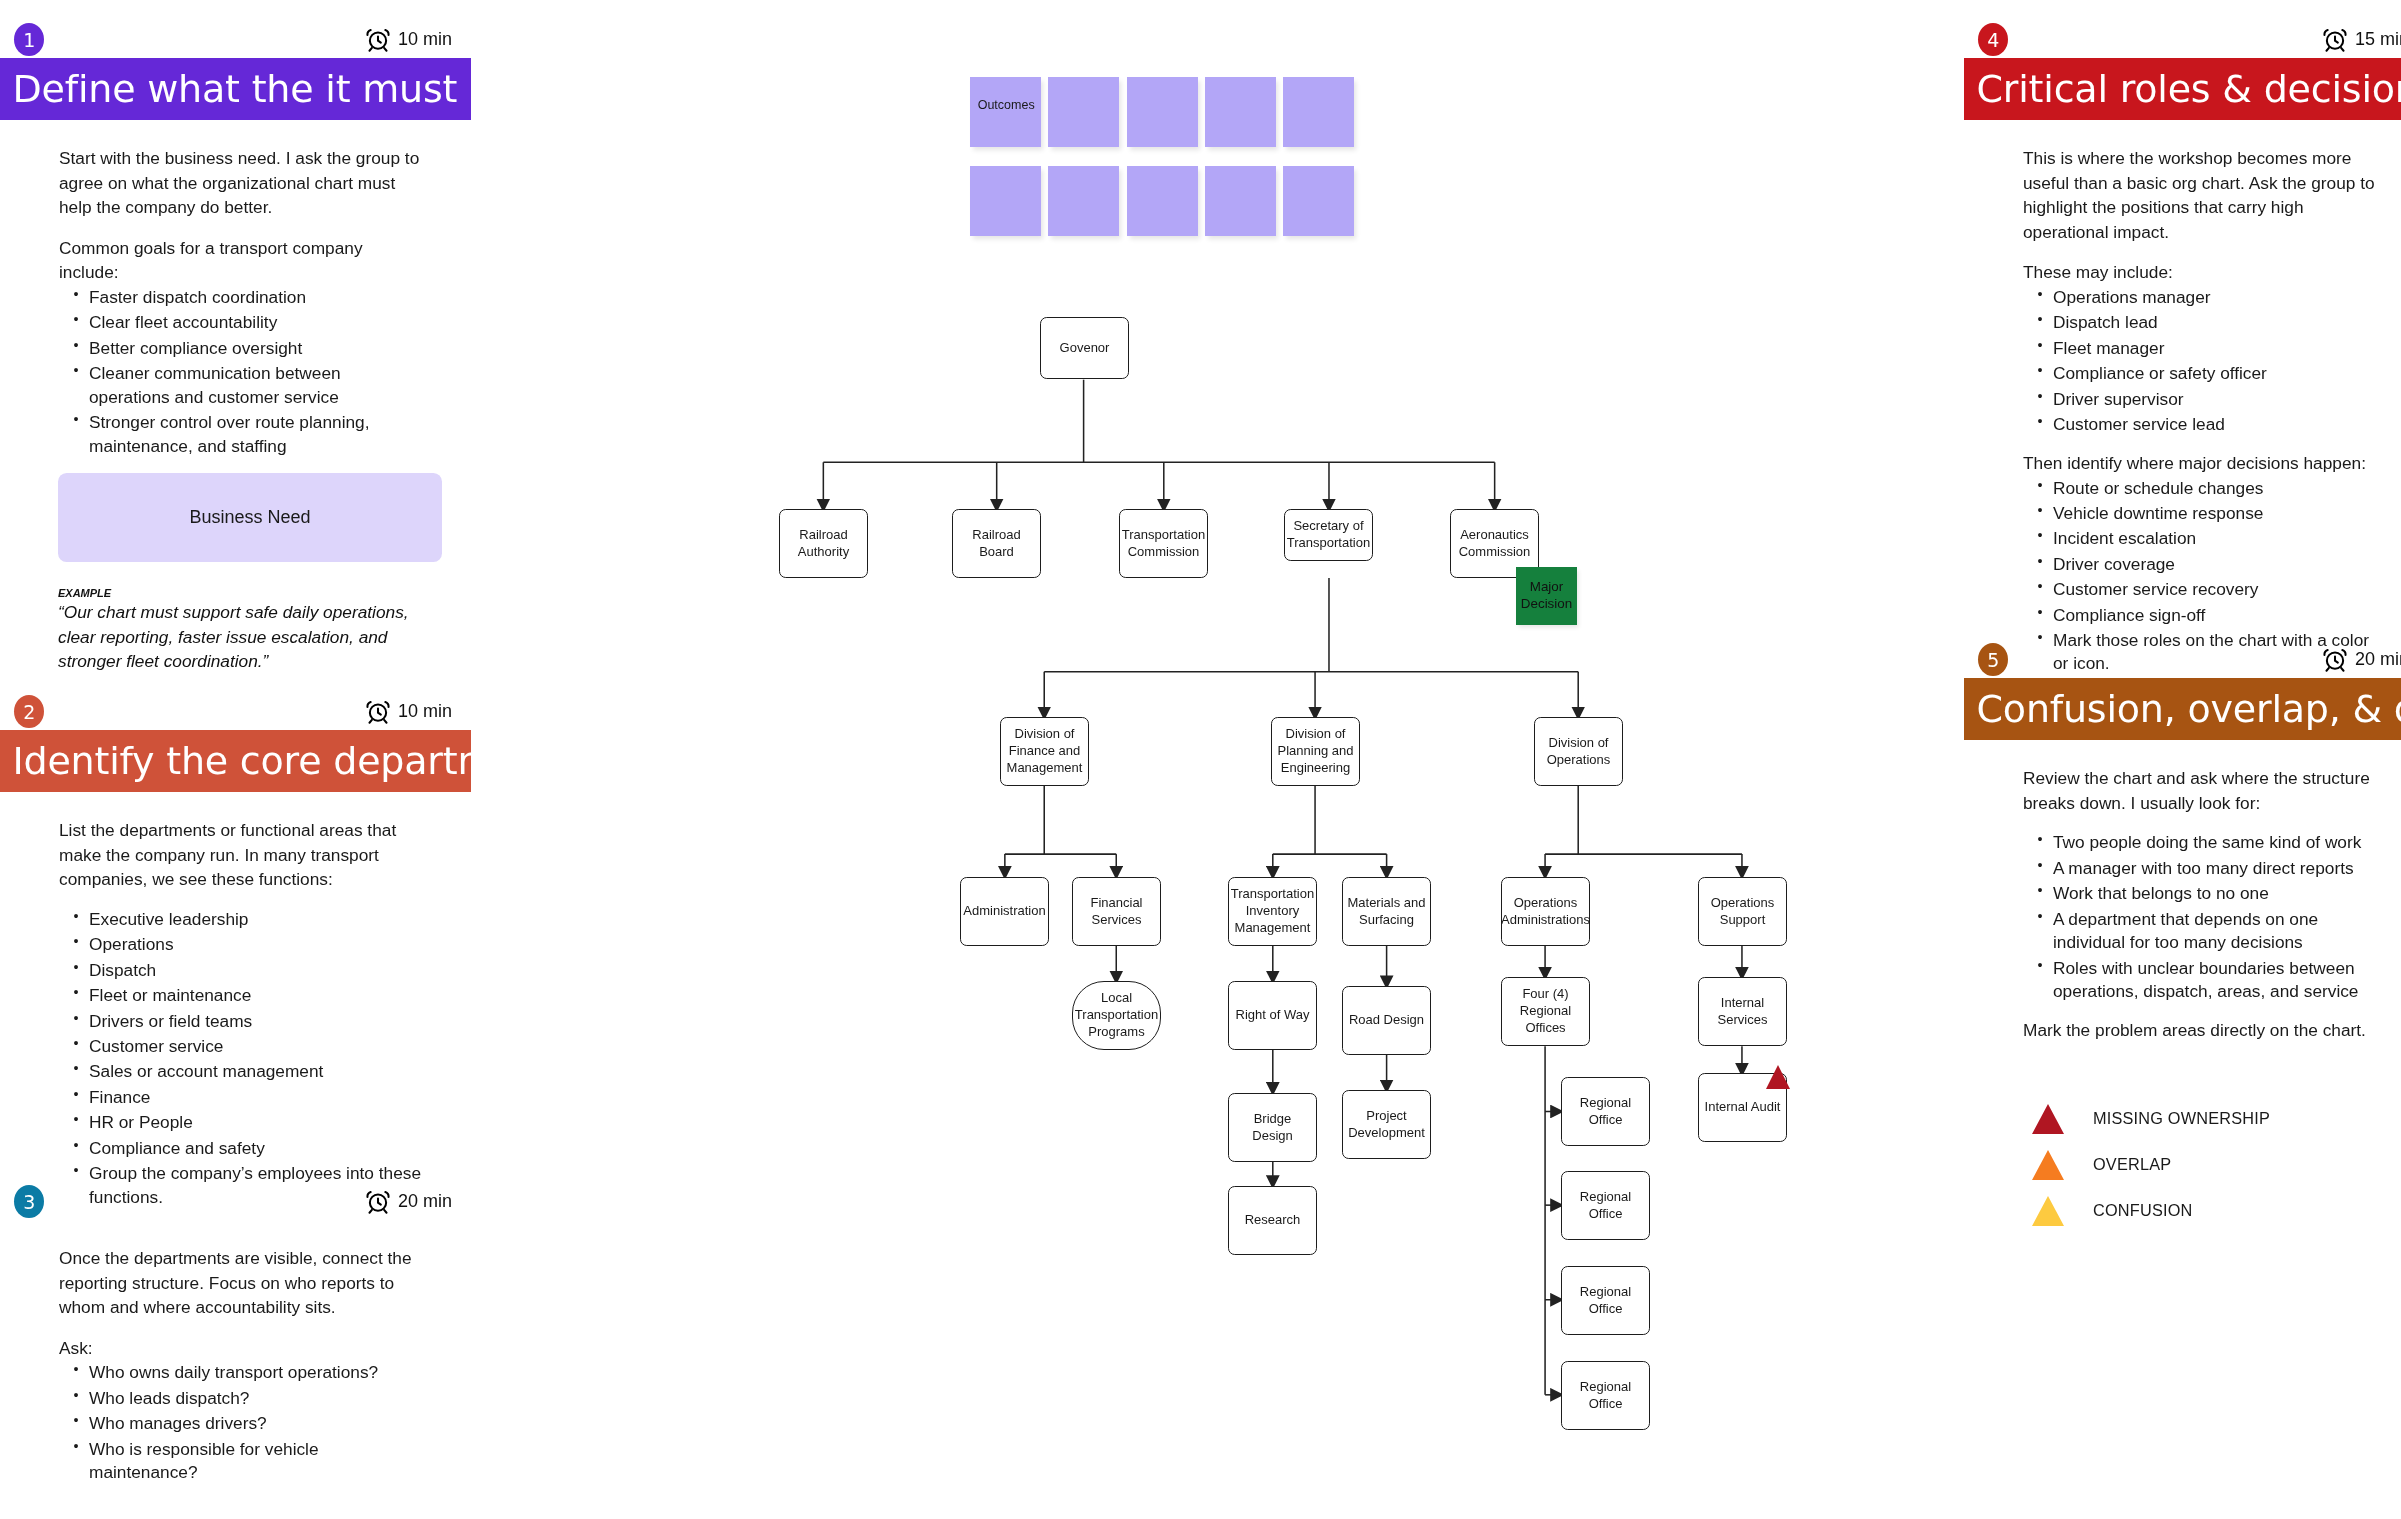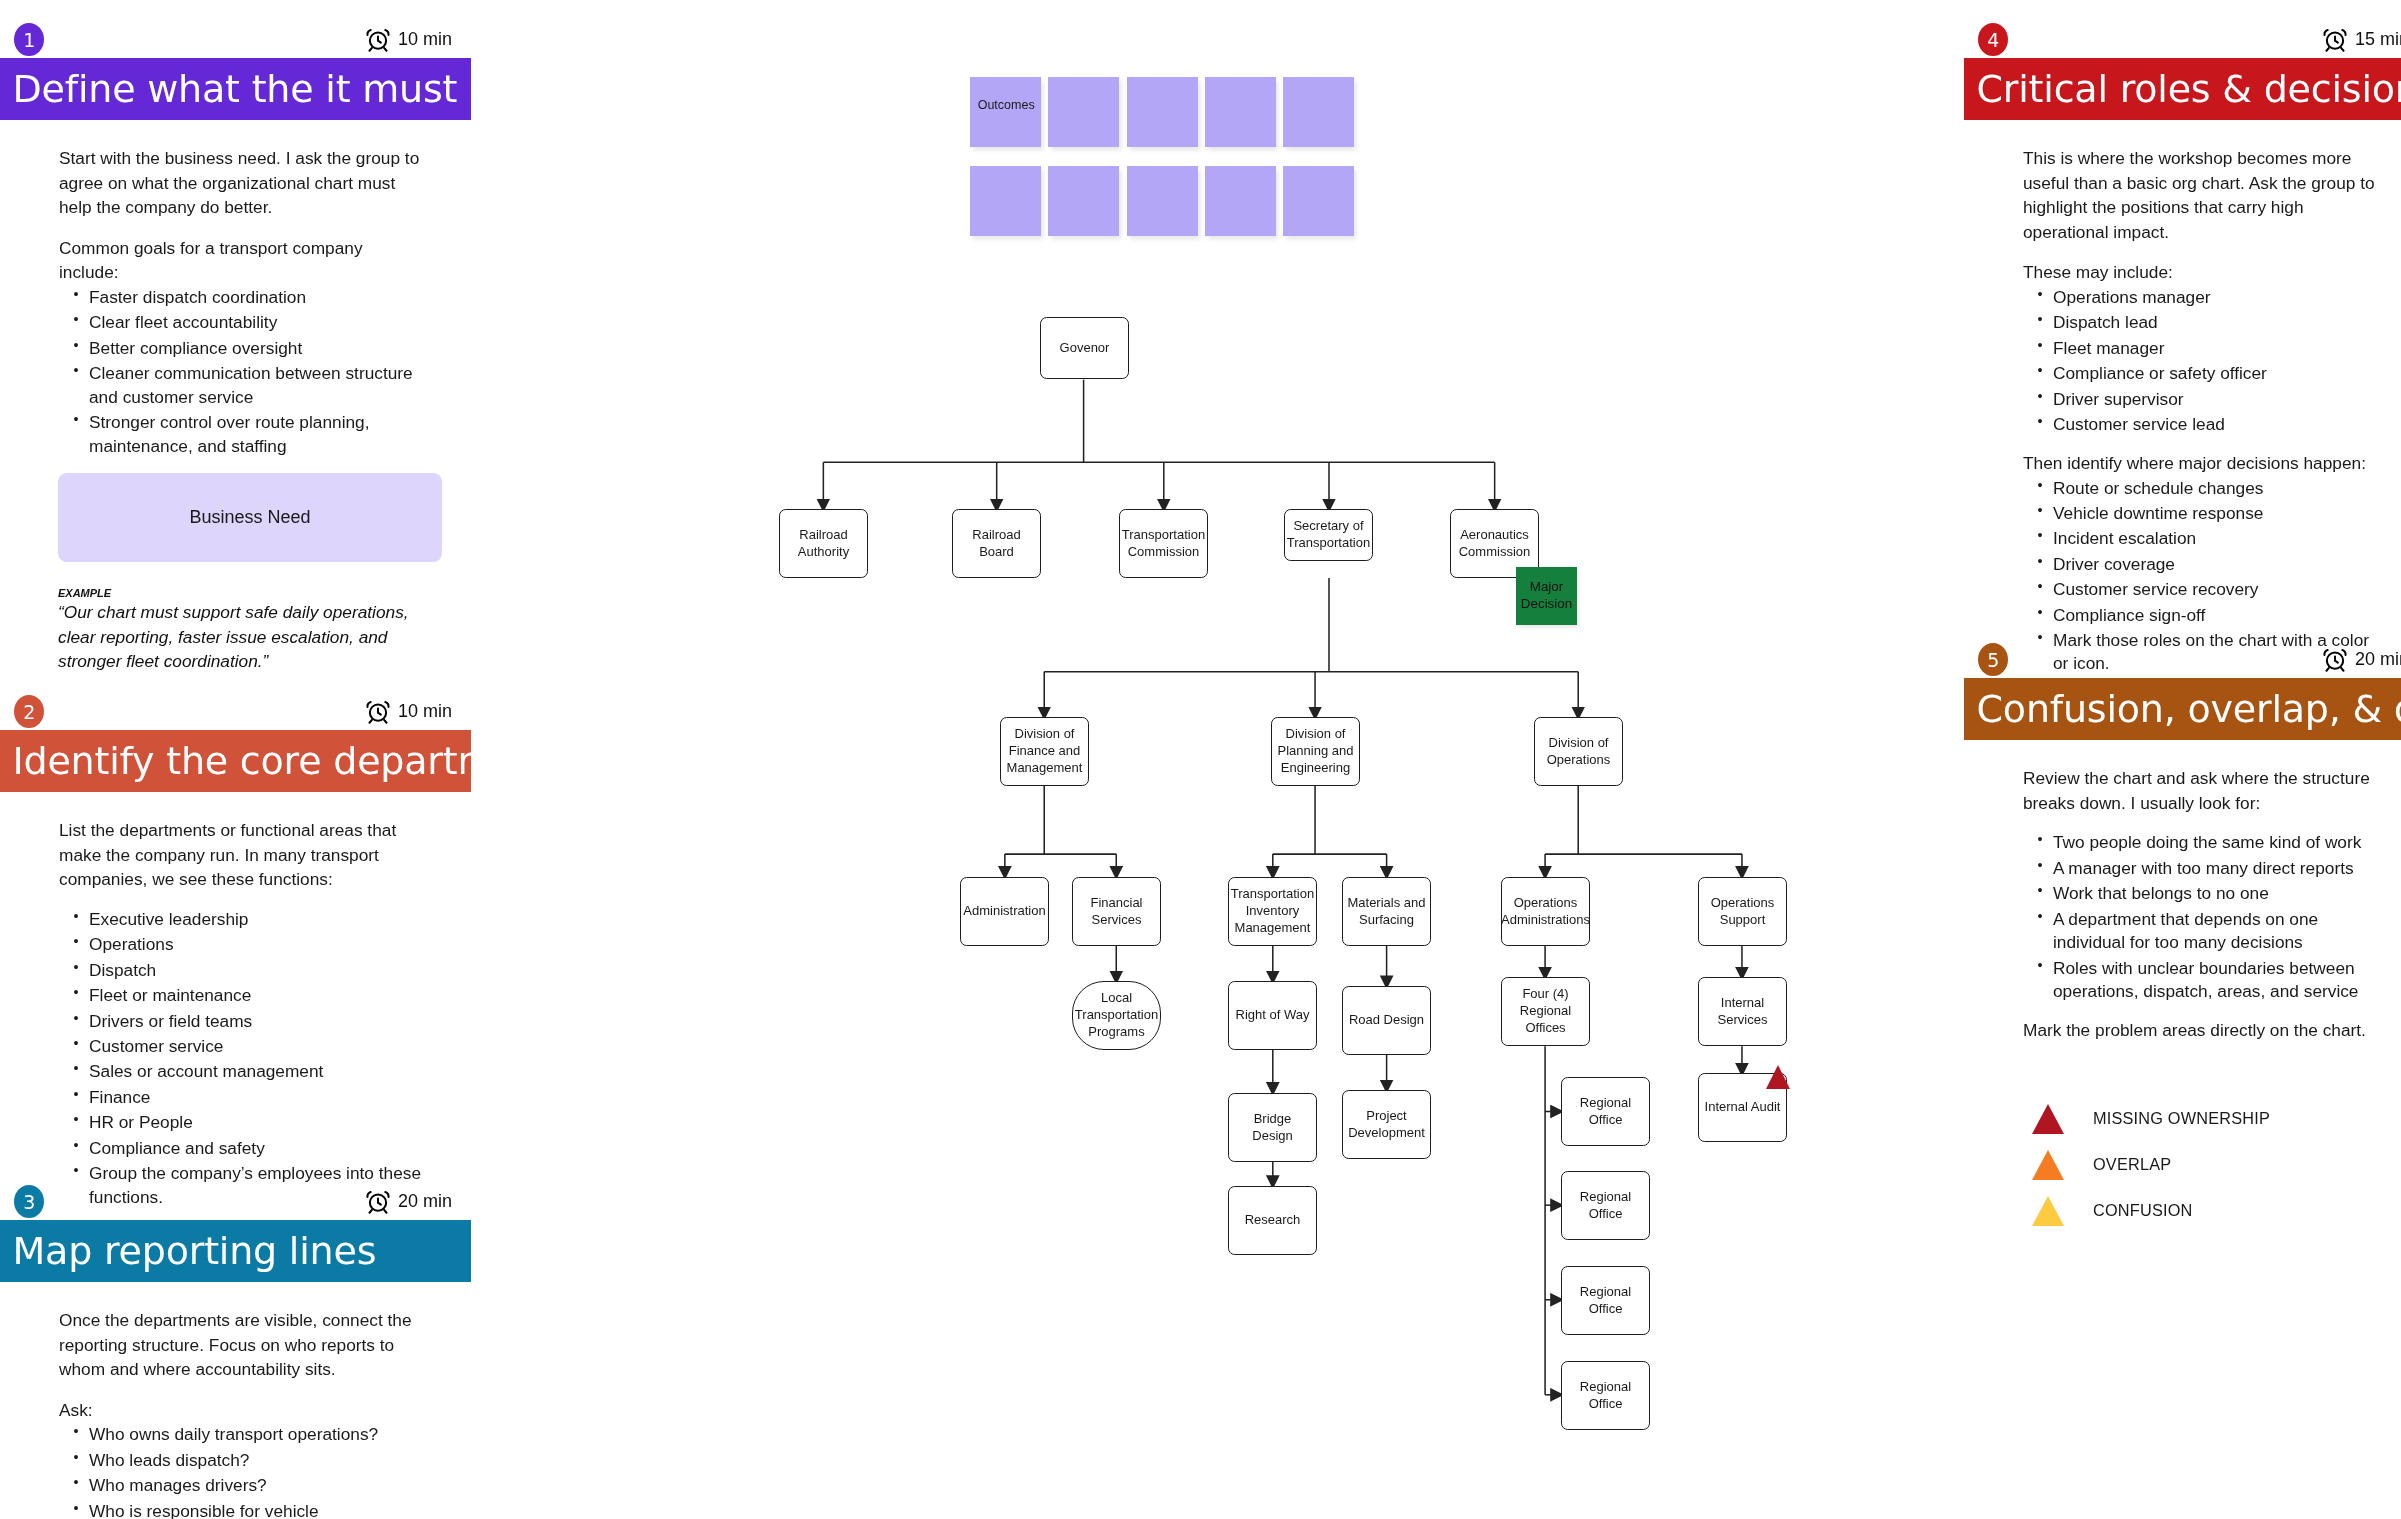--- a/index.html
+++ b/index.html
@@ -142,21 +142,21 @@
     <div class="title-bar" style="background:#6528d7">
       <span class="t">Define what the it must support</span>
     </div>
     <div class="body-text">
       <p>Start with the business need. I ask the group to agree on what the organizational chart must help the company do better.</p>
       <p style="margin-bottom:1px;">Common goals for a transport company include:</p>
       <ul>
         <li>Faster dispatch coordination</li>
         <li>Clear fleet accountability</li>
         <li>Better compliance oversight</li>
-        <li>Cleaner communication between structure and customer service</li>
+        <li>Cleaner communication between operations and customer service</li>
         <li>Stronger control over route planning, maintenance, and staffing</li>
       </ul>
     </div>
     <div class="need-box">Business Need</div>
     <div class="example-label">EXAMPLE</div>
     <div class="example-quote">“Our chart must support safe daily operations, clear reporting, faster issue escalation, and stronger fleet coordination.”</div>
   </div>
 
   <div class="panel left" style="top:672px;">
     <div class="step-head">
@@ -208,23 +208,20 @@
                 <path d="M14 10 a12 12 0 0 0 -8 12" stroke-linecap="round"></path>
                 <path d="M50 10 a12 12 0 0 1 8 12" stroke-linecap="round"></path>
                 <path d="M32 26 v10 l7 5" stroke-linecap="round"></path>
                 <path d="M17 54 l-6 7M47 54 l6 7" stroke-linecap="round"></path>
               </g>
             </svg>
         </span>
         <span class="timer-text">20 min</span>
       </div>
     </div>
-    <div class="title-bar" style="background:#0b7ba5">
-      <span class="t">Map reporting lines</span>
-    </div>
     <div class="body-text">
       <p>Once the departments are visible, connect the reporting structure. Focus on who reports to whom and where accountability sits.</p>
       <p style="margin-bottom:1px;">Ask:</p>
       <ul>
         <li>Who owns daily transport operations?</li>
         <li>Who leads dispatch?</li>
         <li>Who manages drivers?</li>
         <li>Who is responsible for vehicle maintenance?</li>
 
       </ul>

